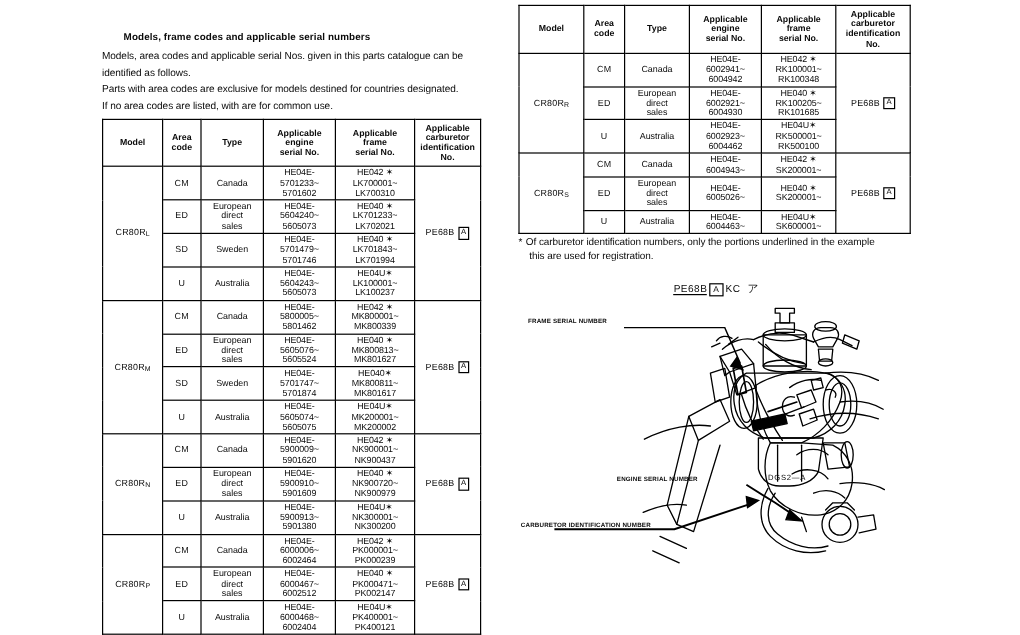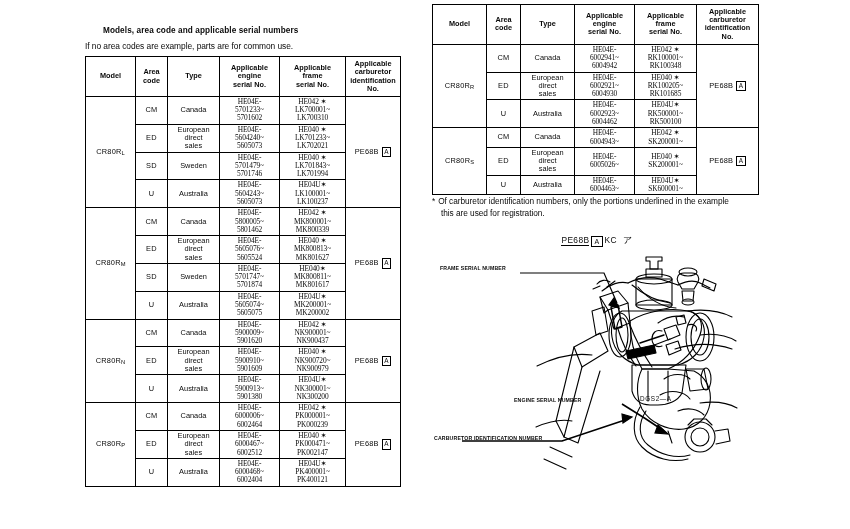--- a/index.html
+++ b/index.html
@@ -38,21 +38,21 @@
     font-size:7.4px;
     line-height:1.12;
     padding:1px 1px;
     font-weight:normal;
   }
   table.ser th{font-weight:bold;font-size:7.3px;padding:3px 1px;}
   td.model,td.carb{font-size:7.8px;letter-spacing:.2px;}
   td.model{font-weight:normal;}
   td.area{font-size:7.6px;letter-spacing:.3px;}
   td.type{font-size:7.4px;}
-  td.sn{font-size:7.5px;letter-spacing:-.1px;white-space:pre-line;font-family:Liberation Serif, serif;}
+  td.sn{font-size:7.5px;letter-spacing:-.1px;white-space:pre-line;font-family:Liberation Sans, sans-serif;}
   tr.grp-top > td{border-top:1.9px solid #000;}
   table.ser{border:1.6px solid #000;}
   .sub{font-size:.78em;vertical-align:baseline;position:relative;top:1px;letter-spacing:0;}
   .boxA{
     display:inline-block;border:1px solid #000;
     font-size:6.4px;line-height:1;padding:1px 1.6px;
     margin-left:3px;vertical-align:middle;font-weight:normal;
   }
 
   
@@ -89,24 +89,27 @@
     position:absolute;font-size:6.4px;letter-spacing:.6px;white-space:nowrap;
   }
 </style>
 </head>
 <body>
 
 <div class="page">
 
   <div class="left-col">
 
-    <div class="sec-title">Models, area code and applicable serial numbers</div>
+    <div class="sec-title">Models, frame codes and applicable serial numbers</div>
 
     <div class="intro">
-      <p>If no area codes are example, parts are for common use.</p>
+      <p>Models, area codes and applicable serial Nos. given in this parts catalogue can be</p>
+      <p>identified as follows.</p>
+      <p>Parts with area codes are exclusive for models destined for countries designated.</p>
+      <p>If no area codes are listed, with are for common use.</p>
     </div>
 
     <table class="ser" id="left-table">
       <colgroup>
         <col style="width:50px">
           <col style="width:32px">
           <col style="width:52px">
         <col style="width:60px">
           <col style="width:66px">
           <col style="width:55px">

